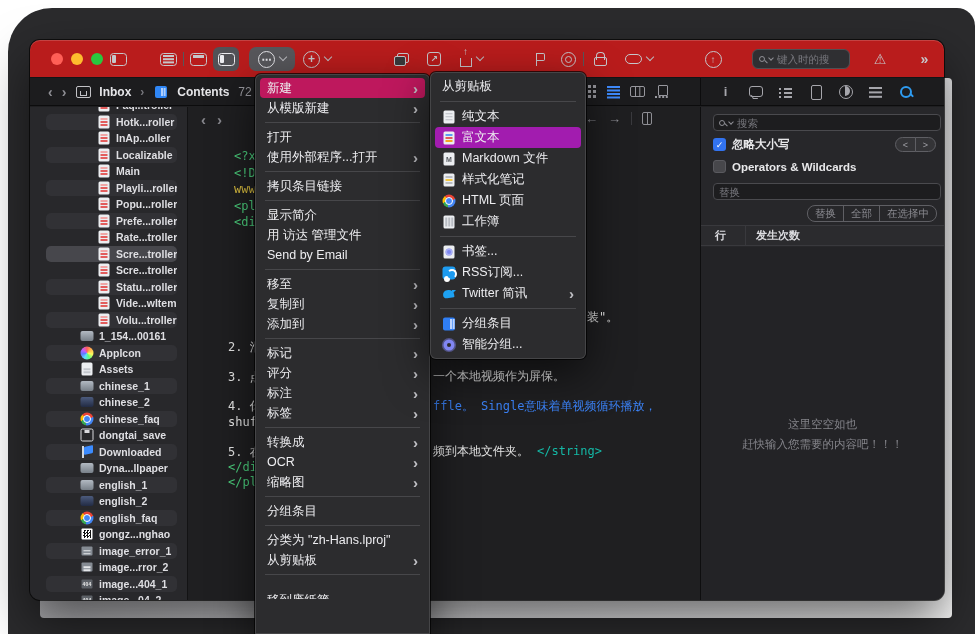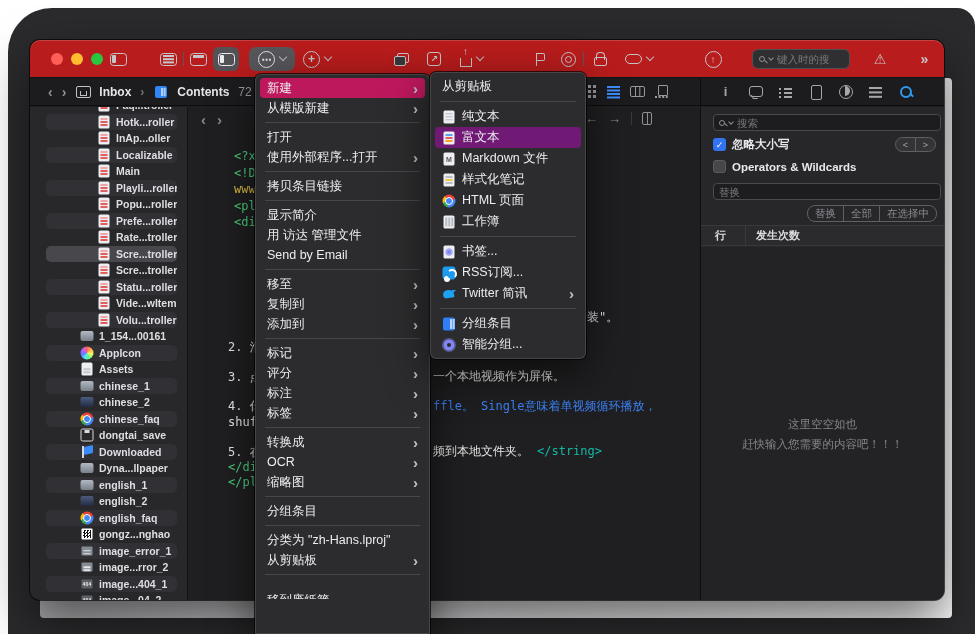--- a/index.html
+++ b/index.html
@@ -142,21 +142,21 @@
 .ins-body{position:absolute;left:0;right:0;top:140px;bottom:0;background:#232326}
 .empty{position:absolute;top:168px;left:0;right:0;text-align:center;color:#84848a;font-size:11.5px;line-height:1.7}
 
 .menu{position:absolute;background:#2c2c2e;border-radius:6px;padding:4px 0;box-shadow:inset 0 0 0 1px rgba(255,255,255,.12),0 0 0 1px rgba(0,0,0,.7),0 14px 44px rgba(0,0,0,.6)}
 .main-menu{left:255px;top:74px;width:175px;height:560px;z-index:100;border-bottom-left-radius:0;border-bottom-right-radius:0;overflow:hidden}
 .submenu{left:430px;top:72px;width:156px;z-index:110}
 .mi{display:flex;align-items:center;height:20px;margin:0 5px;padding:0 7px;border-radius:4px;font-size:12.5px;color:#ededf0;white-space:nowrap;overflow:hidden}
 .submenu .mi{height:21px}
 .mi.arrow::after{content:'›';margin-left:auto;font-size:15px;line-height:1;color:#c0c0c5;font-weight:700;padding-left:8px}
 .mi.highlight{background:#be185d}
-.mi.selected{background:#701a75}
+.mi.selected{background:#a21caf}
 .menu .sep{height:1px;background:#47474a;margin:4px 10px;padding:0;border-radius:0}
 .mi.clipped{align-items:flex-start}
 .mi.clipped .lbl{padding-top:13px}
 .mi .s-ic{width:14px;height:14px;margin-right:6px}
 
 .i-doc::after{content:'';position:absolute;left:50%;top:50%;transform:translate(-50%,-50%);width:7px;height:1.5px;background:#b9bdc4;box-shadow:0 3px 0 #b9bdc4,0 -3px 0 #b9bdc4}
 .i-doc-rich::after{content:'';position:absolute;left:50%;top:50%;transform:translate(-50%,-50%);width:7px;height:2px;background:#e25d5d;box-shadow:0 3px 0 #f5a623,0 -3px 0 #5d9cf5}
 .i-doc-note::after{content:'';position:absolute;left:50%;top:50%;transform:translate(-50%,-50%);width:7px;height:2px;background:#f2c744;box-shadow:0 3px 0 #b9bdc4,0 -3px 0 #b9bdc4}
 .i-doc-md::after{content:'M';position:absolute;left:50%;top:50%;transform:translate(-50%,-50%);font-size:7px;font-weight:700;color:#55595f}
 .i-doc-book::after{content:'';position:absolute;left:50%;top:50%;transform:translate(-50%,-50%);width:1.5px;height:9px;background:#b9bdc4;box-shadow:3px 0 0 #b9bdc4,-3px 0 0 #b9bdc4}

